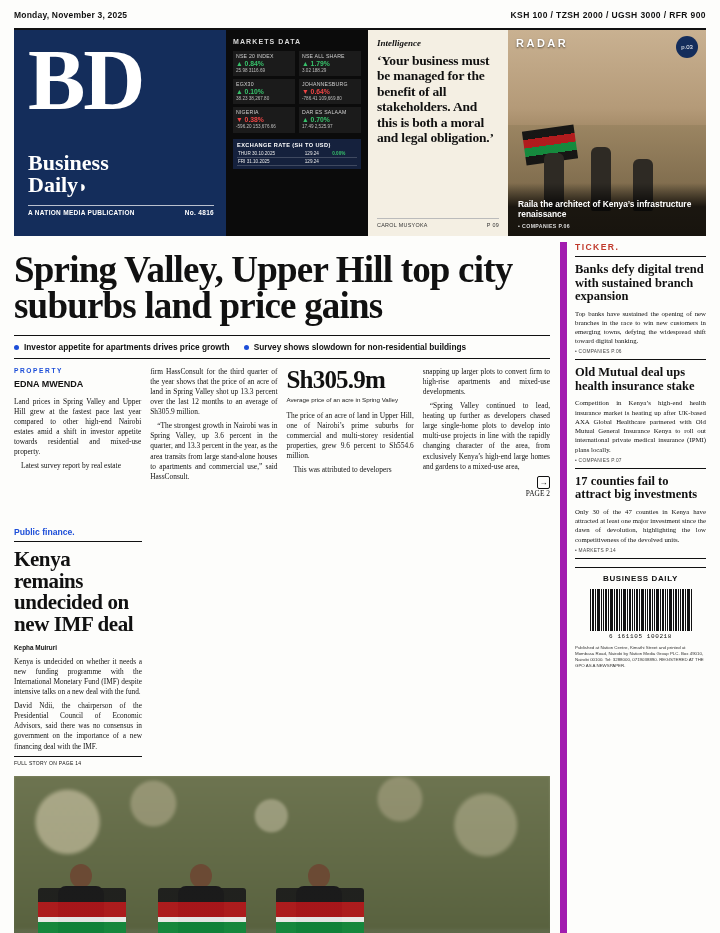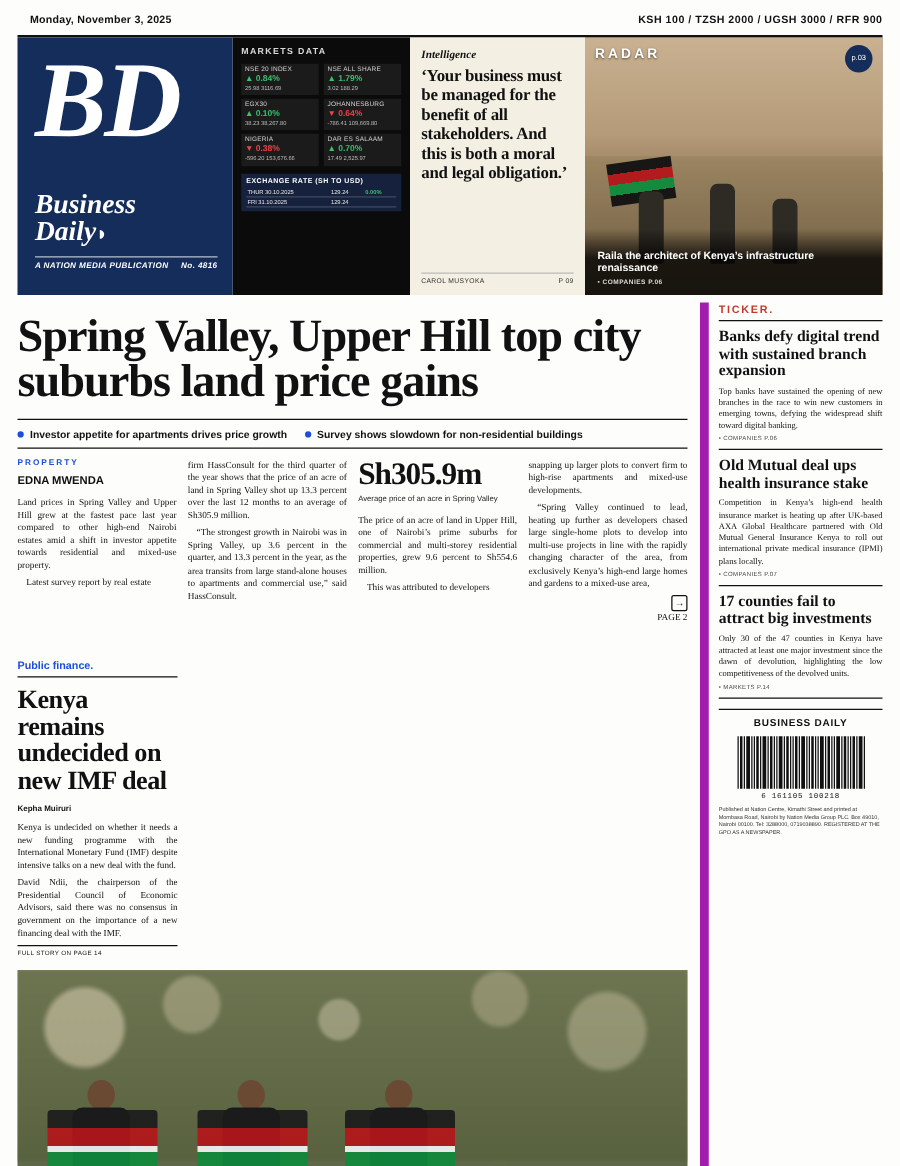--- a/index.html
+++ b/index.html
@@ -8,34 +8,34 @@
     background: #f2f2f0;
     font-family: "Liberation Serif", serif;
     color: #111;
     overflow: hidden;
   }
   .page { width: 720px; height: 933px; background: #fdfdfb; position: relative; }
 
   
   .topbar {
     display: flex; justify-content: space-between; 
-    padding: 10px 14px 8px 24px;
+    padding: 10px 14px 8px 14px;
     font-family: "Liberation Sans", sans-serif;
     font-size: 8.5px; font-weight: bold; letter-spacing: .2px;
   }
   .topbar .right { letter-spacing: .4px; }
 
   
   .masthead {
     display: flex; height: 208px; margin: 0 14px;
     border-top: 2px solid #111;
   }
   .logo-box {
-    width: 172px; background: #142d5b; color: #fff;
-    padding: 14px 12px 8px 14px; position: relative; font-style: italic;
+    width: 212px; background: #142d5b; color: #fff;
+    padding: 14px 12px 8px 14px; position: relative;
   }
   .logo-bd {
     font-family: "Liberation Serif", serif;
     font-weight: bold; font-size: 86px; line-height: .86;
     letter-spacing: -2px;
   }
   .logo-name {
     margin-top: 34px;
     font-family: "Liberation Serif", serif;
     font-weight: bold; font-size: 22px; line-height: 1.02;

